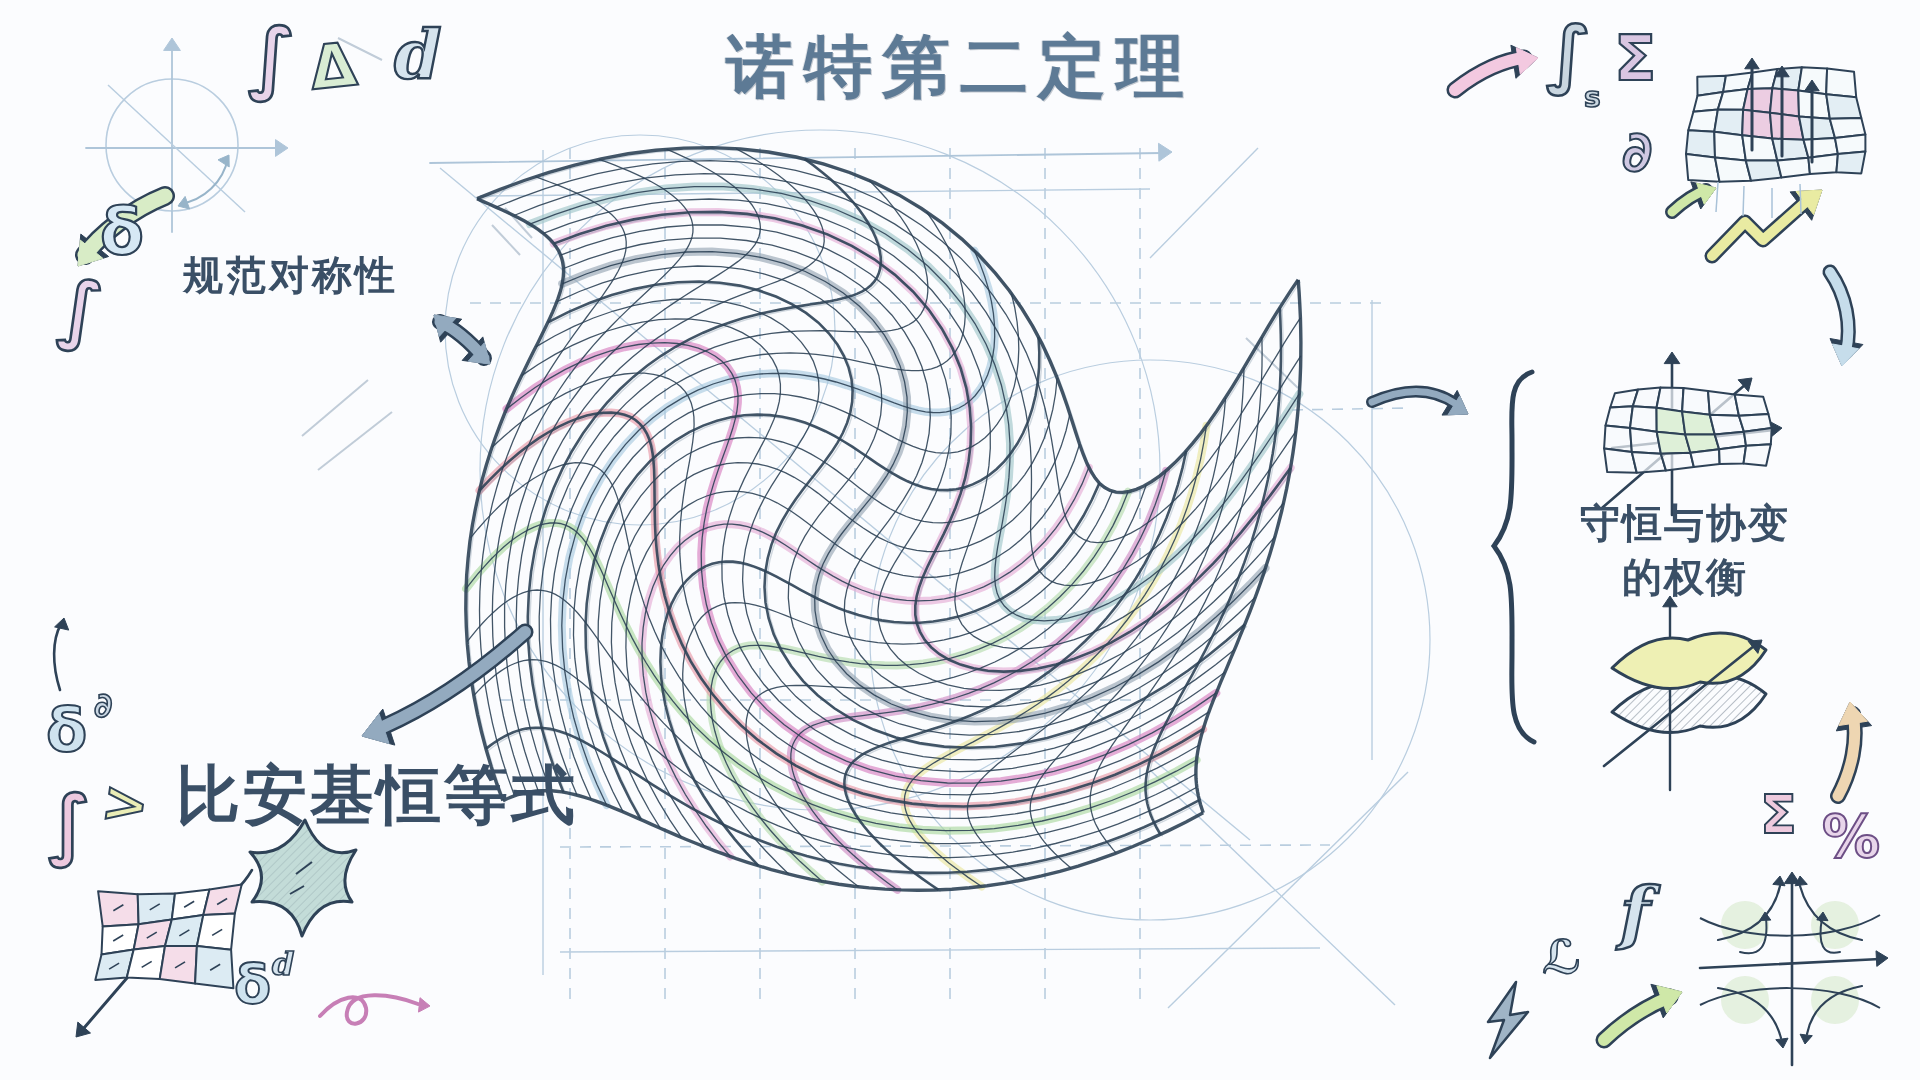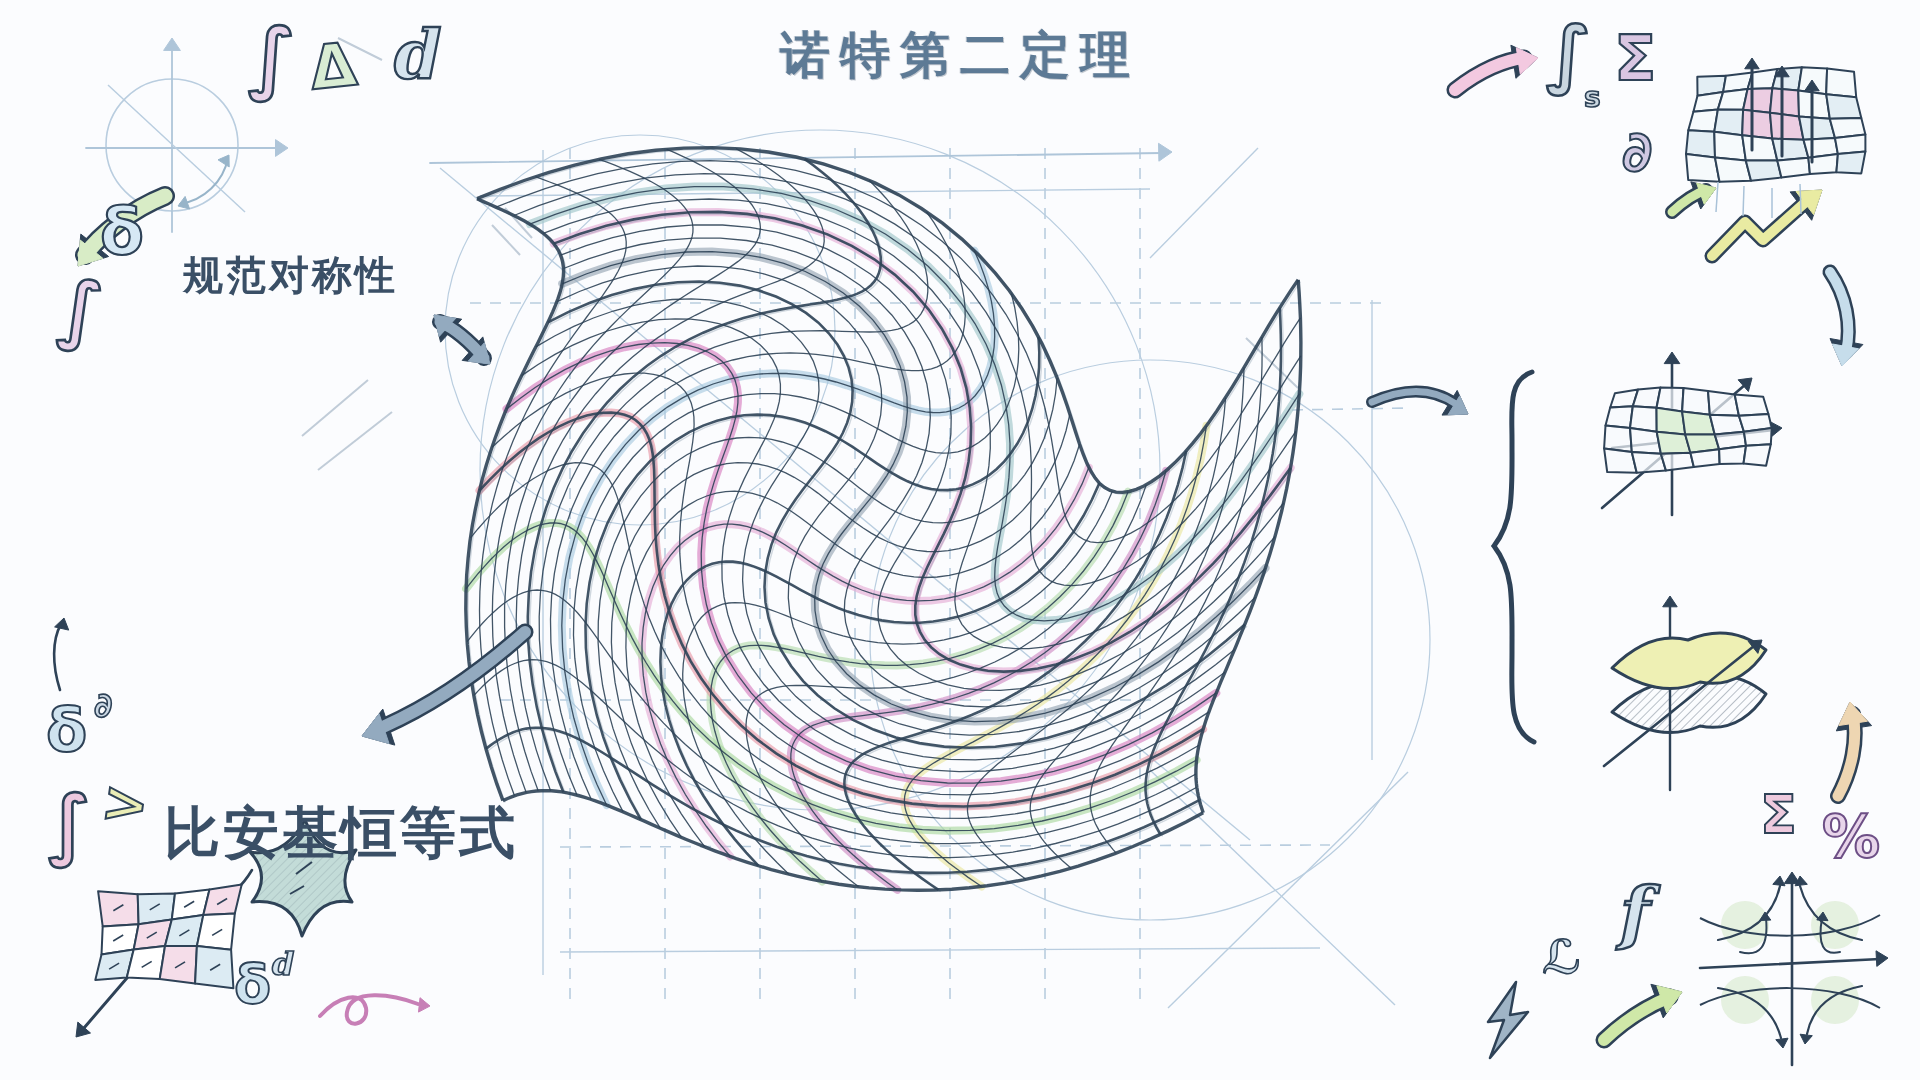--- a/index.html
+++ b/index.html
@@ -1,24 +1,24 @@
 <!DOCTYPE html>
 <html><head>
 <meta charset="utf-8">
 <style>
   html,body{margin:0;padding:0;background:#eef1f4;}
   .canvas{position:relative;width:1920px;height:1080px;background:#fbfcfe;overflow:hidden;
           font-family:"Liberation Sans","DejaVu Sans",sans-serif;}
   svg{position:absolute;left:0;top:0;}
   .title{position:absolute;left:50%;top:22px;transform:translateX(-50%);margin:0;
-         font-size:50px;font-weight:bold;letter-spacing:10px;color:#5d7a95;
+         font-size:68px;font-weight:bold;letter-spacing:10px;color:#5d7a95;
          text-shadow:1px 1px 0 rgba(46,66,87,.28), -1px 0 0 rgba(46,66,87,.15);white-space:nowrap;}
   .label{position:absolute;color:#3a4f66;font-weight:bold;white-space:nowrap;}
   .label.gauge{left:183px;top:248px;font-size:40px;letter-spacing:3px;}
-  .label.bianchi{left:164px;top:752px;font-size:56px;letter-spacing:3px;margin-top:44px;}
+  .label.bianchi{left:176px;top:752px;font-size:64px;letter-spacing:3px;}
   .label.tradeoff{left:1560px;top:496px;width:250px;text-align:center;font-size:40px;line-height:1.35;letter-spacing:2px;}
   .sym{position:absolute;line-height:1;font-weight:bold;font-family:"DejaVu Sans",sans-serif;
        -webkit-text-stroke:2.2px #2e4257;}
   .sym.serif{font-family:"DejaVu Serif","Liberation Serif",serif;font-style:italic;}
 </style>
 </head>
 <body>
 
 <div class="canvas">
   <svg id="scene" width="1920" height="1080" viewBox="0 0 1920 1080">
@@ -373,20 +373,24 @@
           <path d="M1765,912 L1770.8,920.1 L1759.7,920.5 Z" fill="#2e4257" stroke="#2e4257" stroke-width="1" stroke-linejoin="round"></path>
           <path d="M1840,952 Q1815,958 1822,918" fill="none" stroke="#2e4257" stroke-width="2" stroke-linecap="round"></path>
           <path d="M1823,912 L1828.0,920.7 L1816.8,919.9 Z" fill="#2e4257" stroke="#2e4257" stroke-width="1" stroke-linejoin="round"></path>
         </g>
       </g>
   </svg>
 
   <h1 class="title">诺特第二定理</h1>
   <div class="label gauge">规范对称性</div>
   <div class="label bianchi">比安基恒等式</div>
+  <div class="label tradeoff">
+    <div>守恒与协变</div>
+    <div>的权衡</div>
+  </div>
   <div id="symbols">
       <span class="sym" style="left: 248px; top: 18px; font-size: 78px; color: rgb(232, 212, 234); -webkit-text-stroke: 2.7px rgb(46, 66, 87);">∫</span>
       <span class="sym" style="left: 310px; top: 36px; font-size: 60px; color: rgb(217, 237, 212); -webkit-text-stroke: 2.1px rgb(46, 66, 87); transform: rotate(-6deg);">Δ</span>
       <span class="sym serif" style="left: 394px; top: 20px; font-size: 68px; color: rgb(214, 228, 238); -webkit-text-stroke: 2.4px rgb(46, 66, 87);">d</span>
       <span class="sym" style="left: 100px; top: 200px; font-size: 64px; color: rgb(214, 232, 244); -webkit-text-stroke: 2.2px rgb(46, 66, 87);">δ</span>
       <span class="sym" style="left: 58px; top: 272px; font-size: 74px; color: rgb(232, 212, 234); -webkit-text-stroke: 2.6px rgb(46, 66, 87); transform: rotate(4deg);">∫</span>
       <span class="sym" style="left: 46px; top: 700px; font-size: 60px; color: rgb(207, 227, 239); -webkit-text-stroke: 2.1px rgb(46, 66, 87);">δ</span>
       <span class="sym" style="left: 94px; top: 688px; font-size: 34px; color: rgb(203, 216, 228); -webkit-text-stroke: 1.6px rgb(46, 66, 87);">∂</span>
       <span class="sym" style="left: 102px; top: 776px; font-size: 56px; color: rgb(234, 237, 182); -webkit-text-stroke: 2px rgb(46, 66, 87); transform: rotate(8deg);">&gt;</span>
       <span class="sym" style="left: 46px; top: 786px; font-size: 76px; color: rgb(237, 201, 223); -webkit-text-stroke: 2.7px rgb(46, 66, 87); transform: rotate(-4deg);">∫</span>

